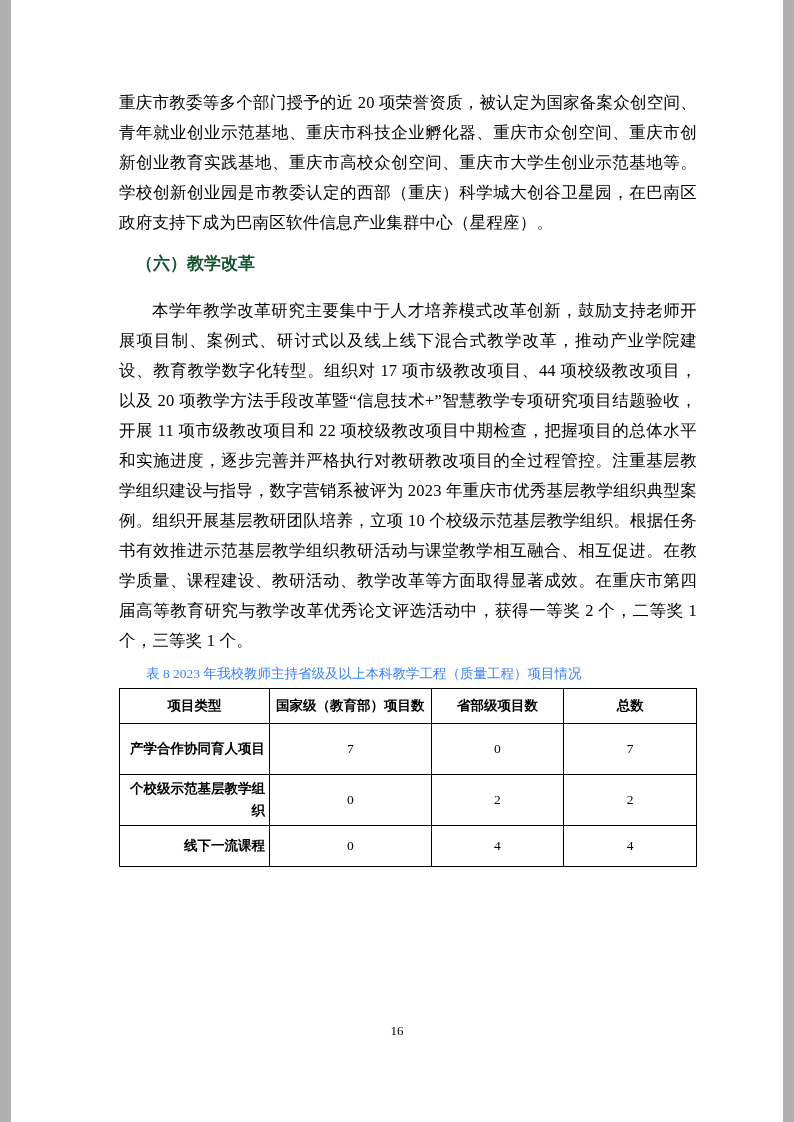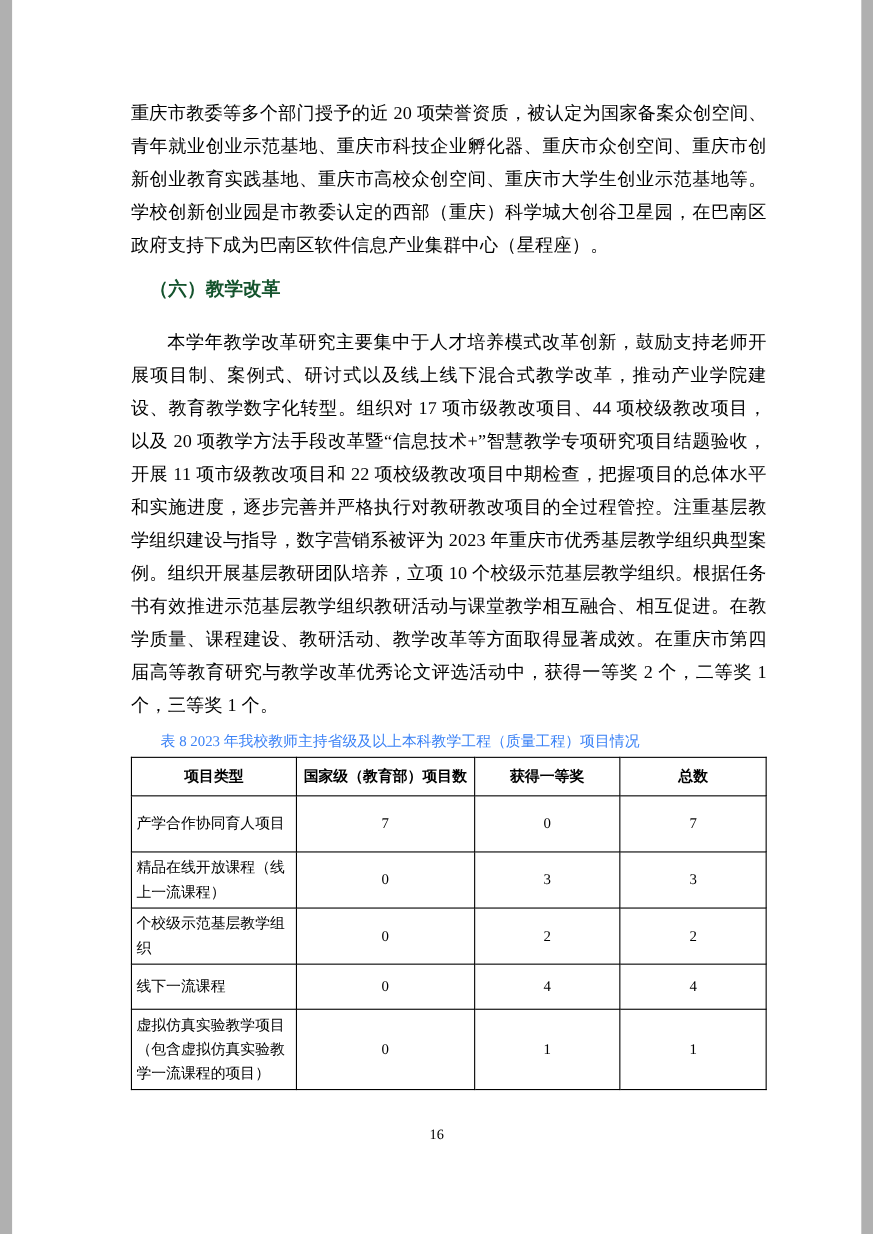--- a/index.html
+++ b/index.html
@@ -67,21 +67,22 @@
     text-align: center;
     vertical-align: middle;
     padding: 3px 4px;
     color: #000;
   }
   table.data-table th {
     font-weight: bold;
     height: 28px;
   }
   table.data-table td.cat {
-    text-align: left;
+    text-align: right;
+    font-weight: bold;
   }
   .col-type { width: 26%; }
   .col-nat  { width: 28%; }
   .col-prov { width: 23%; }
   .col-tot  { width: 23%; }
   .page-number {
     position: absolute;
     left: 0;
     right: 0;
     top: 1023px;
@@ -113,54 +114,42 @@
       <colgroup>
         <col class="col-type">
         <col class="col-nat">
         <col class="col-prov">
         <col class="col-tot">
       </colgroup>
       <thead>
         <tr>
           <th>项目类型</th>
           <th>国家级（教育部）项目数</th>
-          <th>获得一等奖</th>
+          <th>省部级项目数</th>
           <th>总数</th>
         </tr>
       </thead>
       <tbody>
         <tr class="row-tall">
           <td class="cat">产学合作协同育人项目</td>
           <td>7</td>
           <td>0</td>
           <td>7</td>
-        </tr>
-        <tr class="row-tall">
-          <td class="cat">精品在线开放课程（线上一流课程）</td>
-          <td>0</td>
-          <td>3</td>
-          <td>3</td>
         </tr>
         <tr class="row-tall">
           <td class="cat">个校级示范基层教学组织</td>
           <td>0</td>
           <td>2</td>
           <td>2</td>
         </tr>
         <tr class="row-short">
           <td class="cat">线下一流课程</td>
           <td>0</td>
           <td>4</td>
           <td>4</td>
         </tr>
-        <tr class="row-xtall">
-          <td class="cat">虚拟仿真实验教学项目（包含虚拟仿真实验教学一流课程的项目）</td>
-          <td>0</td>
-          <td>1</td>
-          <td>1</td>
-        </tr>
       </tbody>
     </table>
 
   </div>
 
   <div class="page-number">16</div>
 </div>
 
 </body></html>

